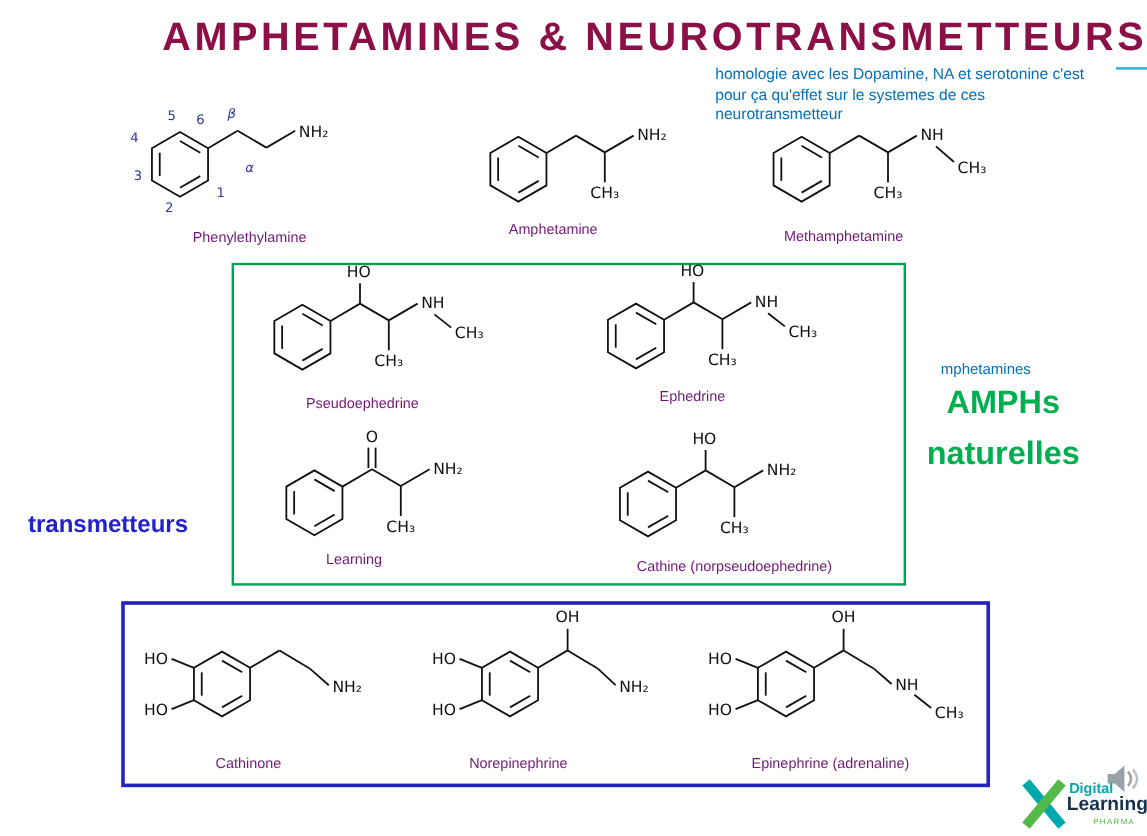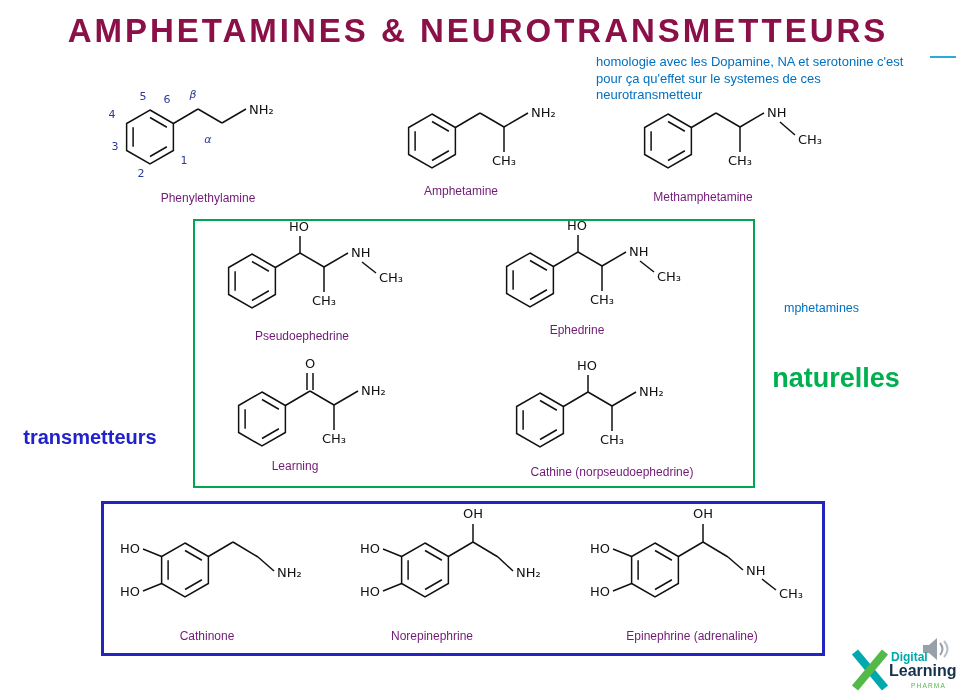--- a/index.html
+++ b/index.html
@@ -11,21 +11,21 @@
     --c-bluebox:#2323C0;
     --c-num:#2D3A96;
     --c-struct:#111111;
     --c-teal:#00A9AD;
     --c-logodark:#15314B;
     --c-logogreen:#53B948;
   }
   *{margin:0;padding:0;box-sizing:border-box}
   html,body{width:956px;height:697px;background:#ffffff;font-family:"Liberation Sans",sans-serif;overflow:hidden}
   .slide{position:relative;width:956px;height:697px;background:#fff}
-  .title{position:absolute;top:12px;left:0;width:100%;text-align:center;font-size:33px;font-weight:bold;letter-spacing:3px;color:var(--c-title,#8B1048);white-space:nowrap}
+  .title{position:absolute;top:12px;left:0;width:100%;text-align:right;font-size:33px;font-weight:bold;letter-spacing:3px;color:var(--c-title,#8B1048);white-space:nowrap}
   .annotation{position:absolute;left:596px;top:54px;width:372px;font-size:13px;line-height:16.5px;color:var(--c-ann,#0070C0)}
   .ann-underline{position:absolute;left:930px;top:56px;width:26px;height:2px;background:#29ABE2}
   .green-box{position:absolute;left:193px;top:219px;width:562px;height:269px;border:2px solid var(--c-greenbox,#00A651)}
   .blue-box{position:absolute;left:101px;top:501px;width:724px;height:155px;border:3px solid var(--c-bluebox,#2323C0)}
   #structures{position:absolute;left:0;top:0}
   svg text.atom{font-family:"DejaVu Sans",sans-serif;font-size:13px;fill:var(--c-struct,#111)}
   svg text.num{font-family:"DejaVu Sans",sans-serif;font-size:11px;fill:var(--c-num,#2D3A96)}
   svg text.greek{font-style:italic}
   .mol-label{position:absolute;transform:translateX(-50%);font-size:12px;color:#701a75;white-space:nowrap}
   .neuro{position:absolute;left:4px;top:424px;width:172px;text-align:center;font-size:20px;font-weight:bold;color:var(--c-blue,#2222CC);line-height:26px}
@@ -222,20 +222,21 @@
   <div class="mol-label" style="left:295px;top:459px">Learning</div>
   <div class="mol-label" style="left:612px;top:465px">Cathine (norpseudoephedrine)</div>
   <div class="mol-label" style="left:207px;top:629px">Cathinone</div>
   <div class="mol-label" style="left:432px;top:629px">Norepinephrine</div>
   <div class="mol-label" style="left:692px;top:629px">Epinephrine (adrenaline)</div>
 
   <div class="neuro">
     <div>transmetteurs</div>
   </div>
   <div class="amph-small">mphetamines</div>
+  <div class="amph-big1">AMPHs</div>
   <div class="amph-big2">naturelles</div>
 
   <div class="citation">
   </div>
 
   <div class="logo">
     <svg class="logo-x" width="46" height="52" viewBox="0 0 46 52">
       <path d="M8 8 L38 44" stroke="#00A9AD" stroke-width="8" fill="none"></path>
       <path d="M38 8 L8 44" stroke="#53B948" stroke-width="8" fill="none"></path>
     </svg>

